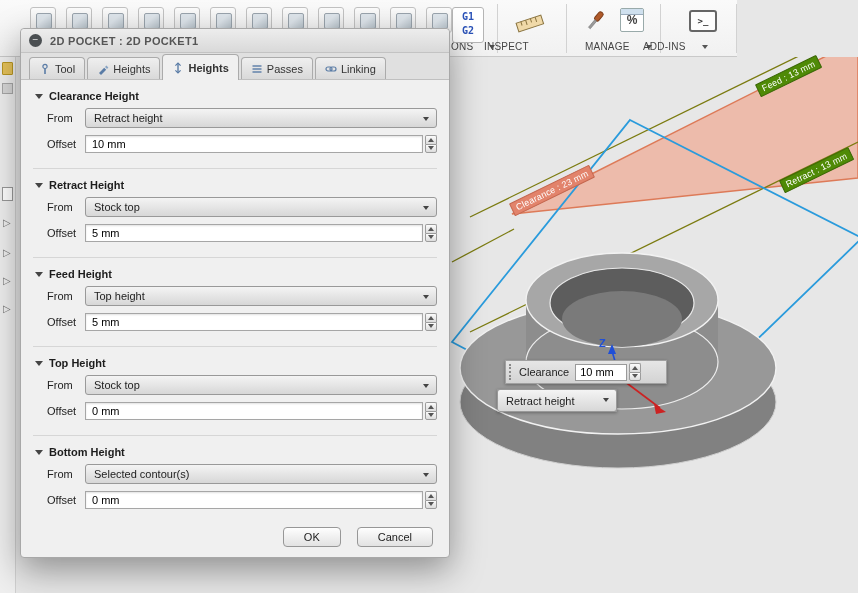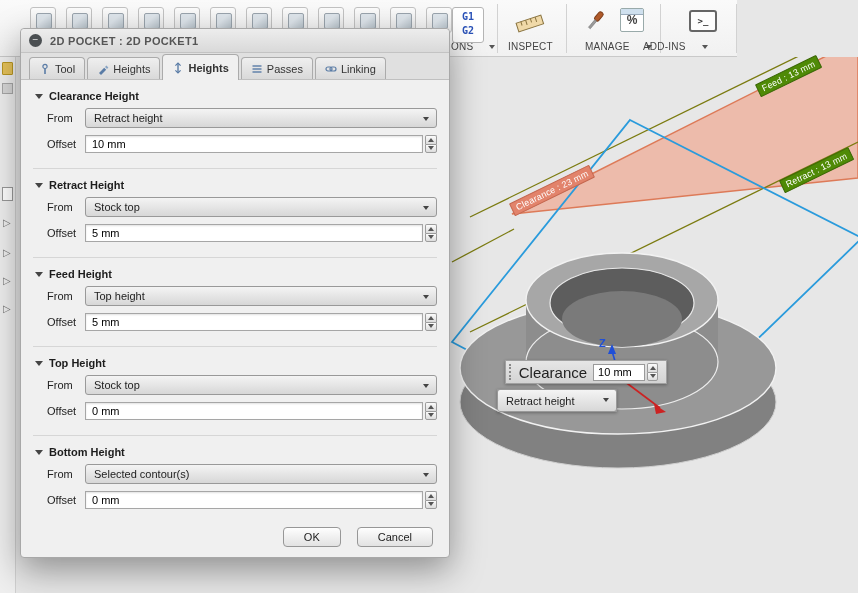--- a/index.html
+++ b/index.html
@@ -49,21 +49,21 @@
     white-space:nowrap; transform:rotate(-26deg); transform-origin:left center;
     border-radius:1px; letter-spacing:.2px; }
   .tag-green { background:#4f8a06; border:1px solid #3a6605; }
   .tag-salmon { background:#e2836b; border:1px solid #c4664e; }
 
   
   #float-row1 { position:absolute; left:505px; top:360px; width:162px; height:24px; z-index:3;
     background:linear-gradient(#e6e6e6,#d3d3d3); border:1px solid #a0a0a0;
     box-shadow:0 1px 3px rgba(0,0,0,.3); display:flex; align-items:center; padding:0 8px 0 3px; }
   #float-grip { width:5px; height:16px; border-left:2px dotted #8a8a8a; margin-right:5px; }
-  #float-row1 .flabel { font-size:15px; color:#222; margin-right:6px; }
+  #float-row1 .flabel { font-size:11px; color:#222; margin-right:6px; }
   #float-row1 input { width:52px; height:17px; border:1px solid #9a9a9a; font-size:11px;
     padding:0 4px; font-family:"Liberation Sans",sans-serif; background:#fff; }
   #float-row2 { position:absolute; left:497px; top:389px; width:120px; height:23px; z-index:3;
     box-shadow:0 1px 3px rgba(0,0,0,.3); }
 
   
   .stepper { width:12px; height:18px; margin-left:2px; display:flex; flex-direction:column; }
   .stepper > div { flex:1; background:linear-gradient(#fbfbfb,#dcdcdc); border:1px solid #9c9c9c;
     display:flex; align-items:center; justify-content:center; }
   .stepper .up { border-bottom-width:0; border-radius:2px 2px 0 0; }
@@ -203,21 +203,21 @@
 
     <svg style="position:absolute;left:514px;top:10px;" width="32" height="28">
       <g transform="rotate(-18 16 14)">
         <rect x="3" y="9" width="26" height="9" fill="#f0d9a8" stroke="#8a7440"></rect>
         <line x1="8" y1="9" x2="8" y2="13" stroke="#8a7440"></line>
         <line x1="13" y1="9" x2="13" y2="14" stroke="#8a7440"></line>
         <line x1="18" y1="9" x2="18" y2="13" stroke="#8a7440"></line>
         <line x1="23" y1="9" x2="23" y2="14" stroke="#8a7440"></line>
       </g>
     </svg>
-    <div class="grp-label" style="left:508px;">
+    <div class="grp-label" style="left:484px;">
       <span>INSPECT</span>
     </div>
 
     <div class="vsep" style="left:566px"></div>
 
     <svg style="position:absolute;left:582px;top:7px;" width="26" height="28">
       <g transform="rotate(40 13 14)">
         <rect x="10.5" y="3" width="5" height="10" rx="2" fill="#b05a2a" stroke="#7c3c18"></rect>
         <rect x="12" y="13" width="2.4" height="10" fill="#9a9a9a" stroke="#6e6e6e" stroke-width=".5"></rect>
       </g>

